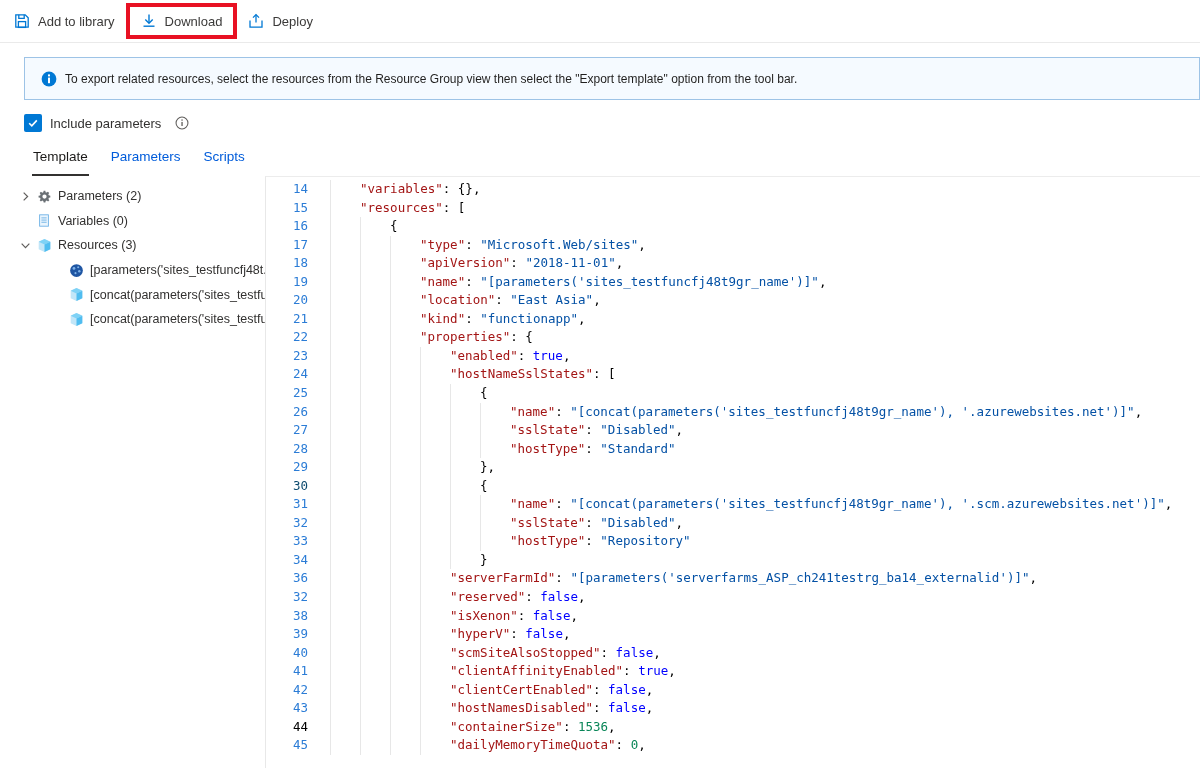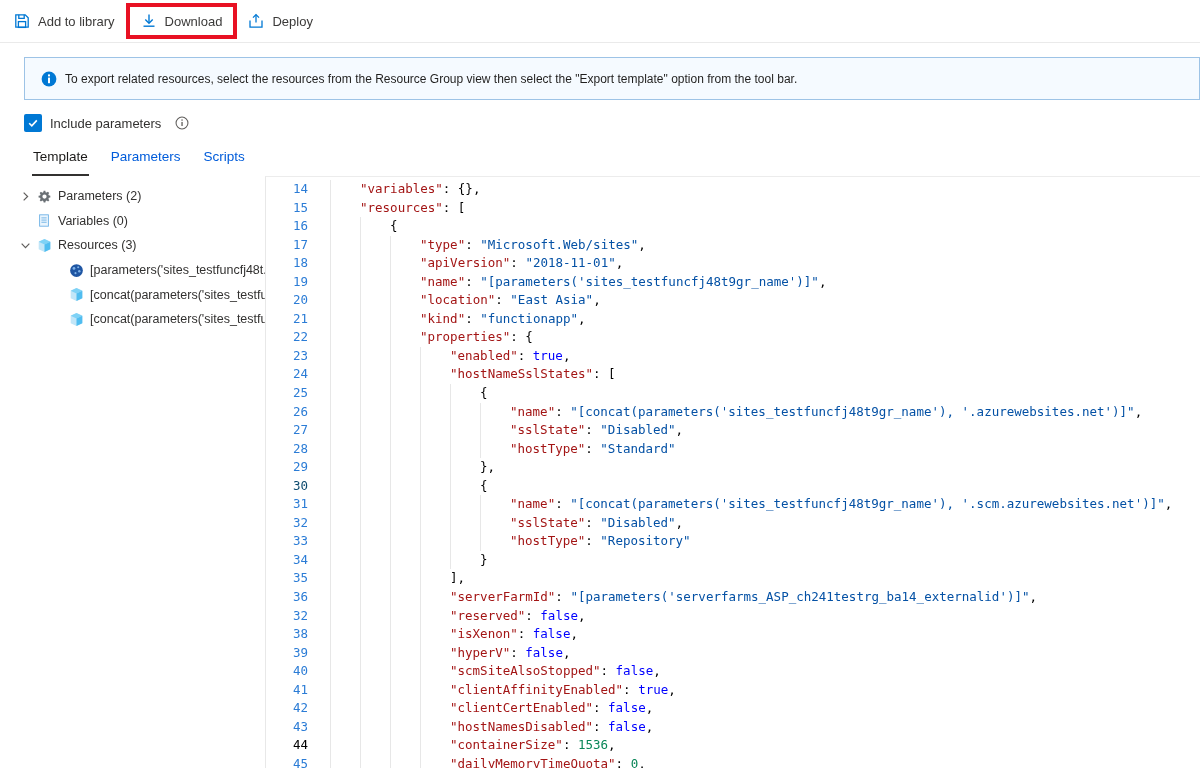--- a/index.html
+++ b/index.html
@@ -289,24 +289,20 @@
         </div>
         <div class="code-line">
           <span class="num" style="color: rgb(43, 124, 214);">33</span>
           <span class="code"><span class="ind"></span><span class="ind"></span><span class="ind"></span><span class="ind"></span><span class="ind"></span><span class="ind"></span><span style="color: rgb(163, 21, 21);">"hostType"</span><span style="color: rgb(0, 0, 0);">: </span><span style="color: rgb(4, 81, 165);">"Repository"</span></span>
         </div>
         <div class="code-line">
           <span class="num" style="color: rgb(43, 124, 214);">34</span>
           <span class="code"><span class="ind"></span><span class="ind"></span><span class="ind"></span><span class="ind"></span><span class="ind"></span><span style="color: rgb(0, 0, 0);">}</span></span>
         </div>
         <div class="code-line">
-          <span class="num" style="color: rgb(43, 124, 214);">35</span>
-          <span class="code"><span class="ind"></span><span class="ind"></span><span class="ind"></span><span class="ind"></span><span style="color: rgb(0, 0, 0);">],</span></span>
-        </div>
-        <div class="code-line">
           <span class="num" style="color: rgb(43, 124, 214);">36</span>
           <span class="code"><span class="ind"></span><span class="ind"></span><span class="ind"></span><span class="ind"></span><span style="color: rgb(163, 21, 21);">"serverFarmId"</span><span style="color: rgb(0, 0, 0);">: </span><span style="color: rgb(4, 81, 165);">"[parameters('serverfarms_ASP_ch241testrg_ba14_externalid')]"</span><span style="color: rgb(0, 0, 0);">,</span></span>
         </div>
         <div class="code-line">
           <span class="num" style="color: rgb(43, 124, 214);">32</span>
           <span class="code"><span class="ind"></span><span class="ind"></span><span class="ind"></span><span class="ind"></span><span style="color: rgb(163, 21, 21);">"reserved"</span><span style="color: rgb(0, 0, 0);">: </span><span style="color: rgb(0, 0, 255);">false</span><span style="color: rgb(0, 0, 0);">,</span></span>
         </div>
         <div class="code-line">
           <span class="num" style="color: rgb(43, 124, 214);">38</span>
           <span class="code"><span class="ind"></span><span class="ind"></span><span class="ind"></span><span class="ind"></span><span style="color: rgb(163, 21, 21);">"isXenon"</span><span style="color: rgb(0, 0, 0);">: </span><span style="color: rgb(0, 0, 255);">false</span><span style="color: rgb(0, 0, 0);">,</span></span>

